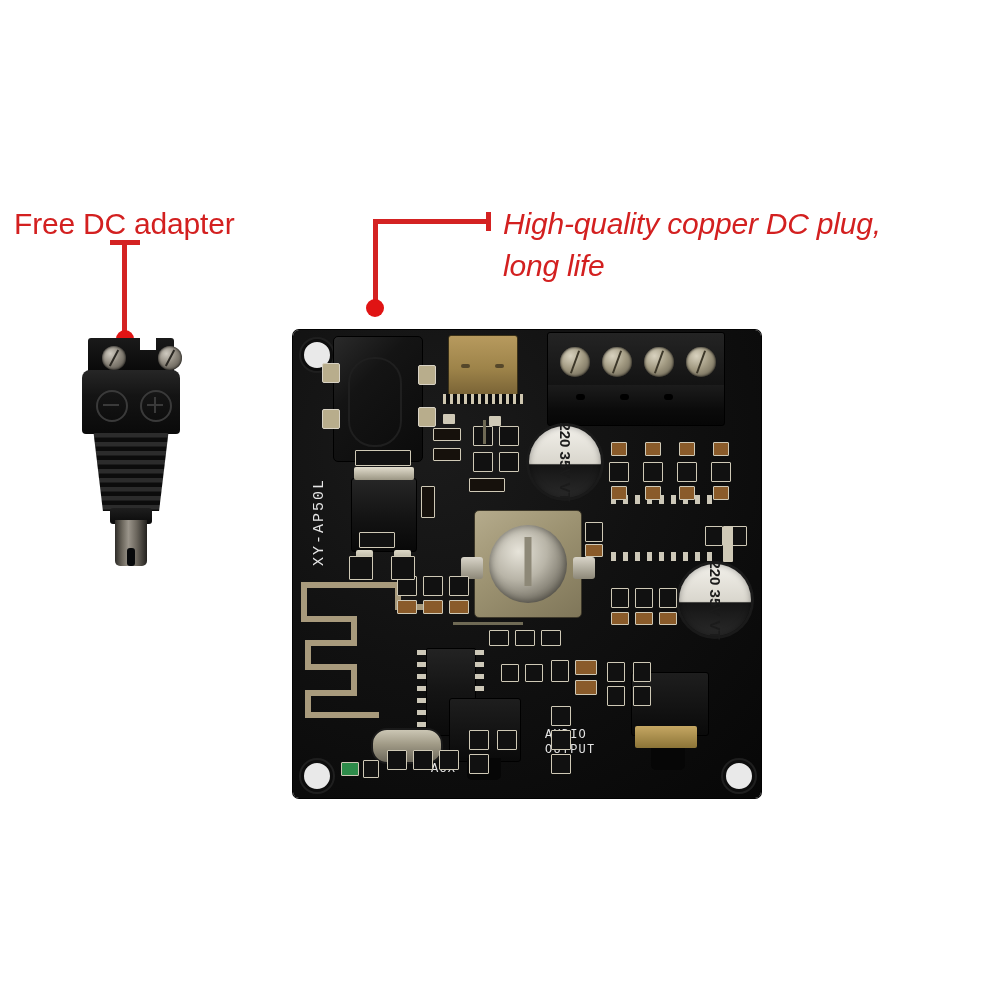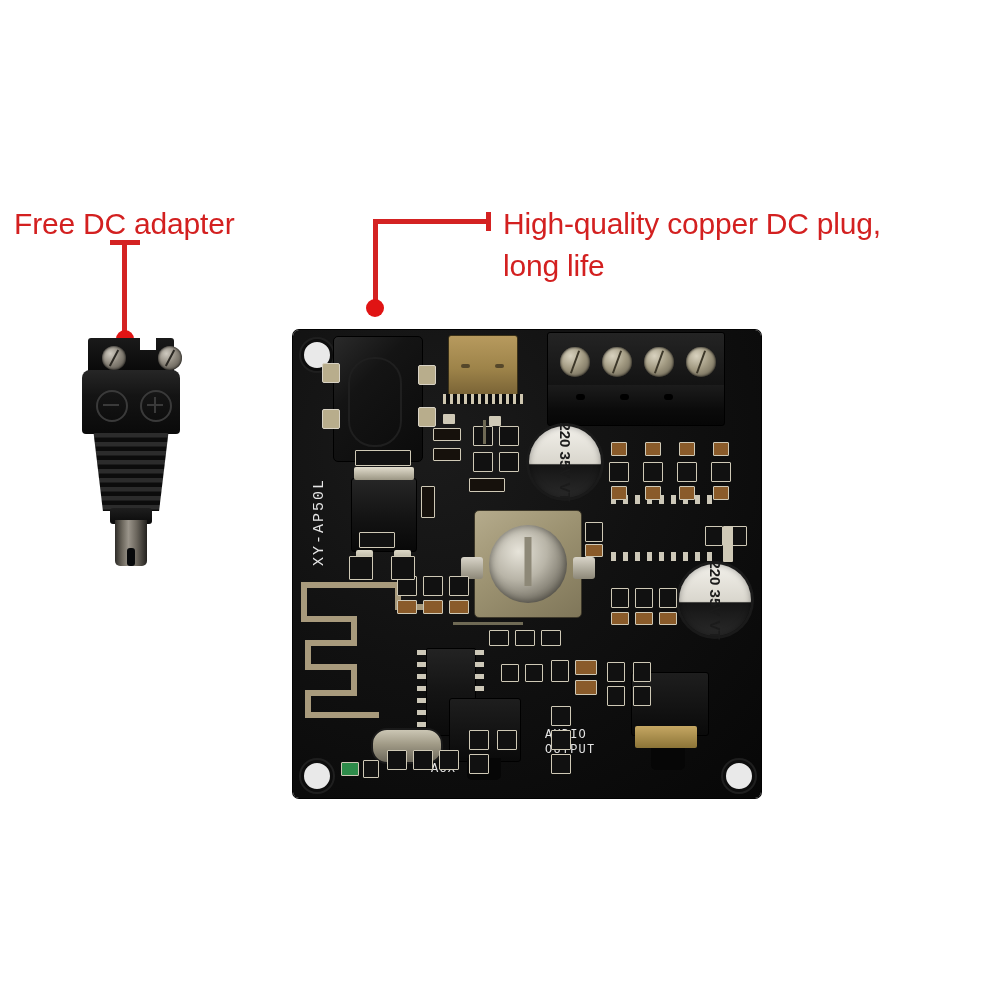--- a/index.html
+++ b/index.html
@@ -254,21 +254,21 @@
     <div class="callout-text" style="left:14px;top:203px;width:300px;">Free DC adapter</div>
 
     <div class="leader" style="left:110px;top:240px;width:30px;height:5px;"></div>
 
     <div class="leader" style="left:122px;top:243px;width:5px;height:88px;"></div>
 
     <div class="dot" style="left:116px;top:330px;width:18px;height:18px;"></div>
   </div>
 
   <div>
-    <div class="callout-text" style="left:503px;top:203px;width:480px;">High-quality copper DC plug,
+    <div class="callout-text" style="left:503px;top:203px;width:480px;font-style:italic;">High-quality copper DC plug,
 long life</div>
 
     <div class="leader" style="left:373px;top:219px;width:5px;height:85px;"></div>
 
     <div class="leader" style="left:373px;top:219px;width:118px;height:5px;"></div>
 
     <div class="leader" style="left:486px;top:212px;width:5px;height:19px;"></div>
 
     <div class="dot" style="left:366px;top:299px;width:18px;height:18px;"></div>
   </div>

